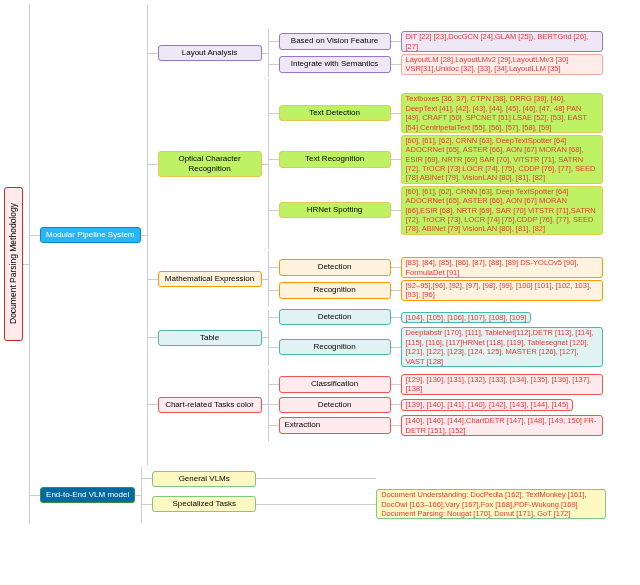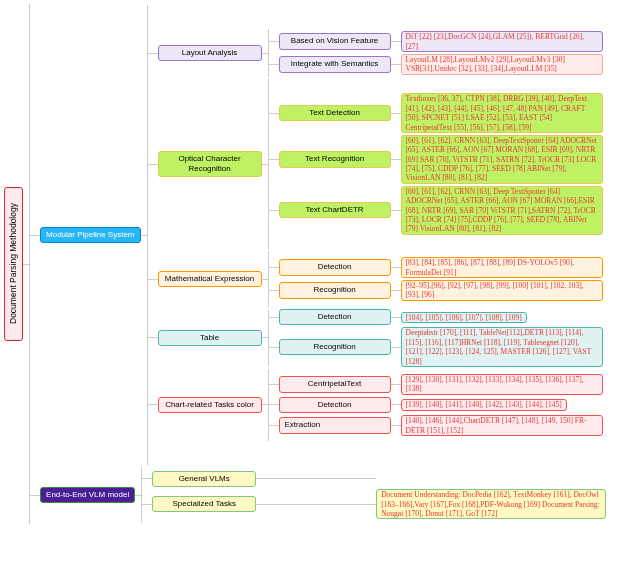--- a/index.html
+++ b/index.html
@@ -56,34 +56,33 @@
     display: flex;
     align-items: center;
   }
   .leaf-box {
     border: 1px solid;
     padding: 0 4px;
     border-radius: 3px;
     font-size: 7.5px;
     line-height: 1.25;
     max-width: 192px;
-    font-family: Liberation Serif, serif;
   }
   .leaf-box .cite { color: #e53935; }
   .connector {
     border-top: 1px solid #ccc;
     flex-shrink: 0;
   }
   .vbracket {
     border-left: 1px solid #ccc;
     flex-shrink: 0;
     position: relative;
   }
   .c-blue2  { background:#29b6f6; border-color:#0288d1; color:#fff; }
-  .c-green2 { background:#4c1d95; border-color:#388e3c; color:#fff; }
+  .c-green2 { background:#0369a1; border-color:#388e3c; color:#fff; }
   .c-purple { background:#ede7f6; border-color:#9575cd; }
   .c-yellow { background:#bef264; border-color:#e6c84f; }
   .c-orange { background:#fff3e0; border-color:#ff9800; }
   .c-teal   { background:#e0f2f1; border-color:#4db6ac; }
   .c-salmon { background:#ffebee; border-color:#ef5350; }
   .c-green  { background:#fef9c3; border-color:#81c784; }
   .c-red2   { background:#fdecea; border-color:#f1a9a0; }
 </style>
 </head>
 <body>
@@ -135,21 +134,21 @@
               <div class="leaf-box c-yellow"><span class="cite">Textboxes [36, 37], CTPN [38], DRRG [39], [40], DeepText [41], [42], [43], [44], [45], [46], [47, 48] PAN [49], CRAFT [50], SPCNET [51] LSAE [52], [53], EAST [54] CentripetalText [55], [56], [57], [58], [59]</span></div>
             </div>
             <div class="row">
               <div class="connector" style="width:10px"></div>
               <div class="node c-yellow" style="min-width:100px;text-align:center">Text Recognition</div>
               <div class="connector" style="width:10px"></div>
               <div class="leaf-box c-yellow"><span class="cite">[60], [61], [62], CRNN [63], DeepTextSpotter [64] ADOCRNet [65], ASTER [66], AON [67] MORAN [68], ESIR [69], NRTR [69] SAR [70], ViTSTR [71], SATRN [72], TrOCR [73] LOCR [74], [75], CDDP [76], [77], SEED [78] ABINet [79], VisionLAN [80], [81], [82]</span></div>
             </div>
             <div class="row">
               <div class="connector" style="width:10px"></div>
-              <div class="node c-yellow" style="min-width:100px;text-align:center">Text ChartDETR</div>
+              <div class="node c-yellow" style="min-width:100px;text-align:center">HRNet Spotting</div>
               <div class="connector" style="width:10px"></div>
               <div class="leaf-box c-yellow"><span class="cite">[60], [61], [62], CRNN [63], Deep TextSpotter [64] ADOCRNet [65], ASTER [66], AON [67] MORAN [66],ESIR [68], NRTR [69], SAR [70] ViTSTR [71],SATRN [72], TrOCR [73], LOCR [74] [75],CDDP [76], [77], SEED [78], ABINet [79] VisionLAN [80], [81], [82]</span></div>
             </div>
           </div>
         </div>
 
         <div class="branch">
           <div class="connector" style="width:10px"></div>
           <div class="node c-orange" style="min-width:92px;text-align:center;white-space:normal;width:92px">Mathematical Expression</div>
           <div class="connector" style="width:6px"></div>
@@ -192,21 +191,21 @@
         </div>
 
         <div class="branch">
           <div class="connector" style="width:10px"></div>
           <div class="node c-salmon" style="min-width:92px;text-align:center;white-space:normal;width:92px">Chart-related Tasks color</div>
           <div class="connector" style="width:6px"></div>
           <div class="vbracket" style="height:72px"></div>
           <div class="subchildren">
             <div class="row">
               <div class="connector" style="width:10px"></div>
-              <div class="node c-salmon" style="min-width:100px;text-align:center">CentripetalText</div>
+              <div class="node c-salmon" style="min-width:100px;text-align:center">Classification</div>
               <div class="connector" style="width:10px"></div>
               <div class="leaf-box c-salmon"><span class="cite">[129], [130], [131], [132], [133], [134], [135], [136], [137], [138]</span></div>
             </div>
             <div class="row">
               <div class="connector" style="width:10px"></div>
               <div class="node c-salmon" style="min-width:100px;text-align:center">Detection</div>
               <div class="connector" style="width:10px"></div>
               <div class="leaf-box c-salmon"><span class="cite">[139], [140], [141], [140], [142], [143], [144], [145]</span></div>
             </div>
             <div class="row">

